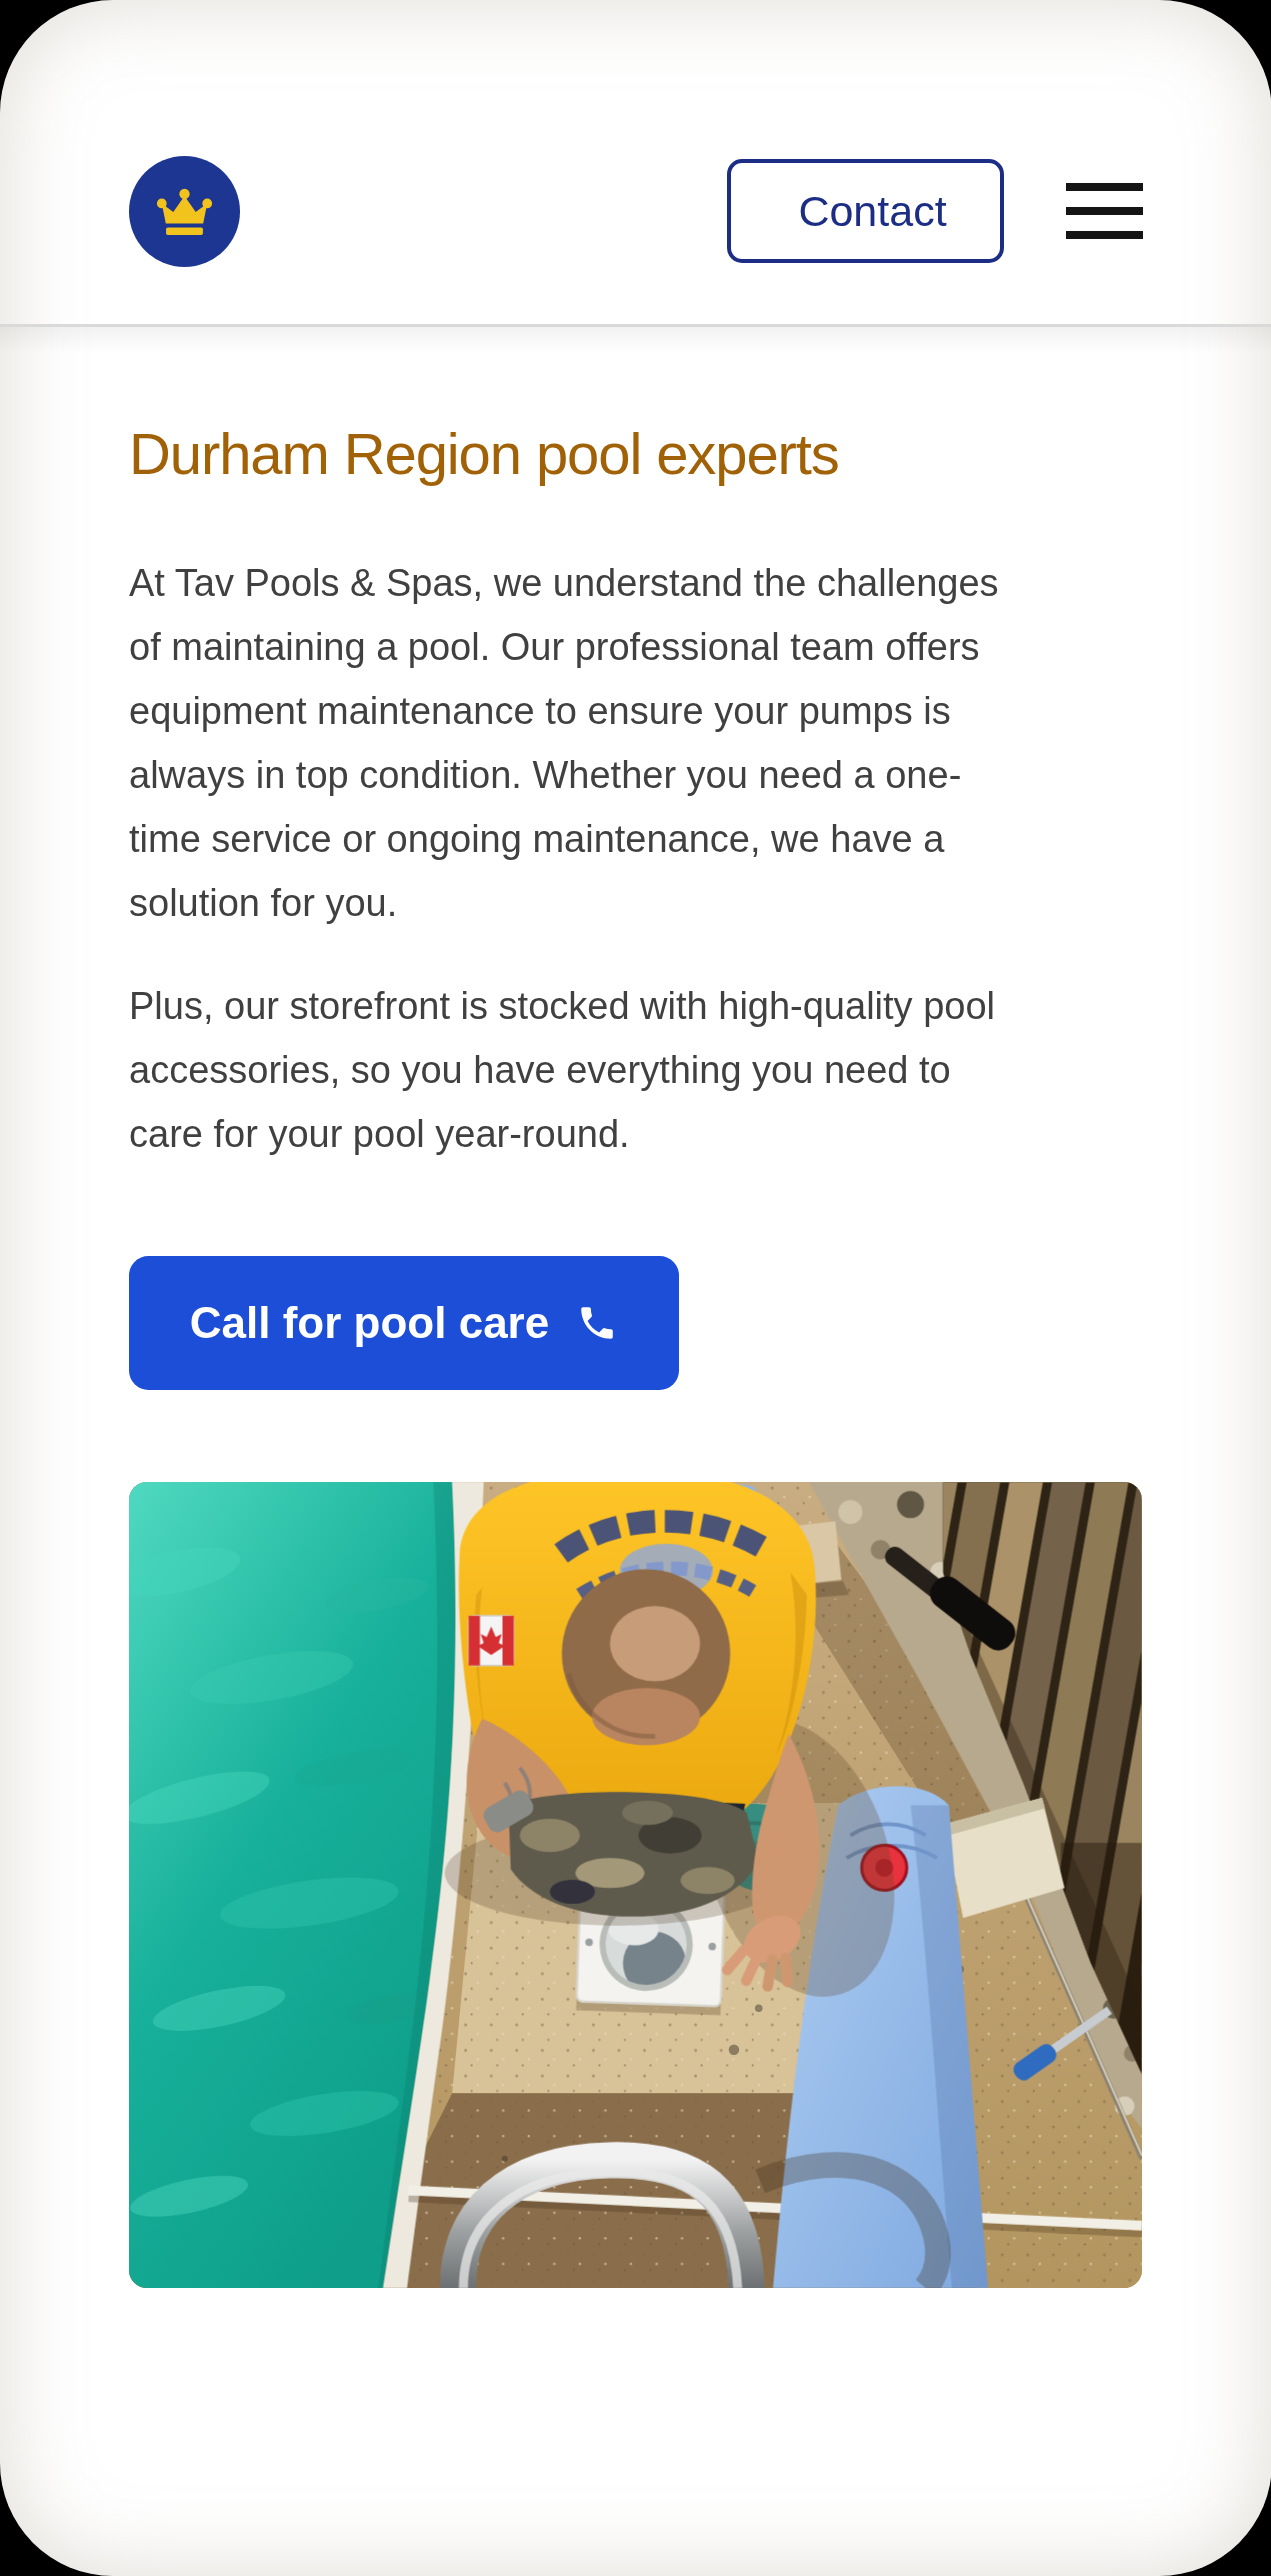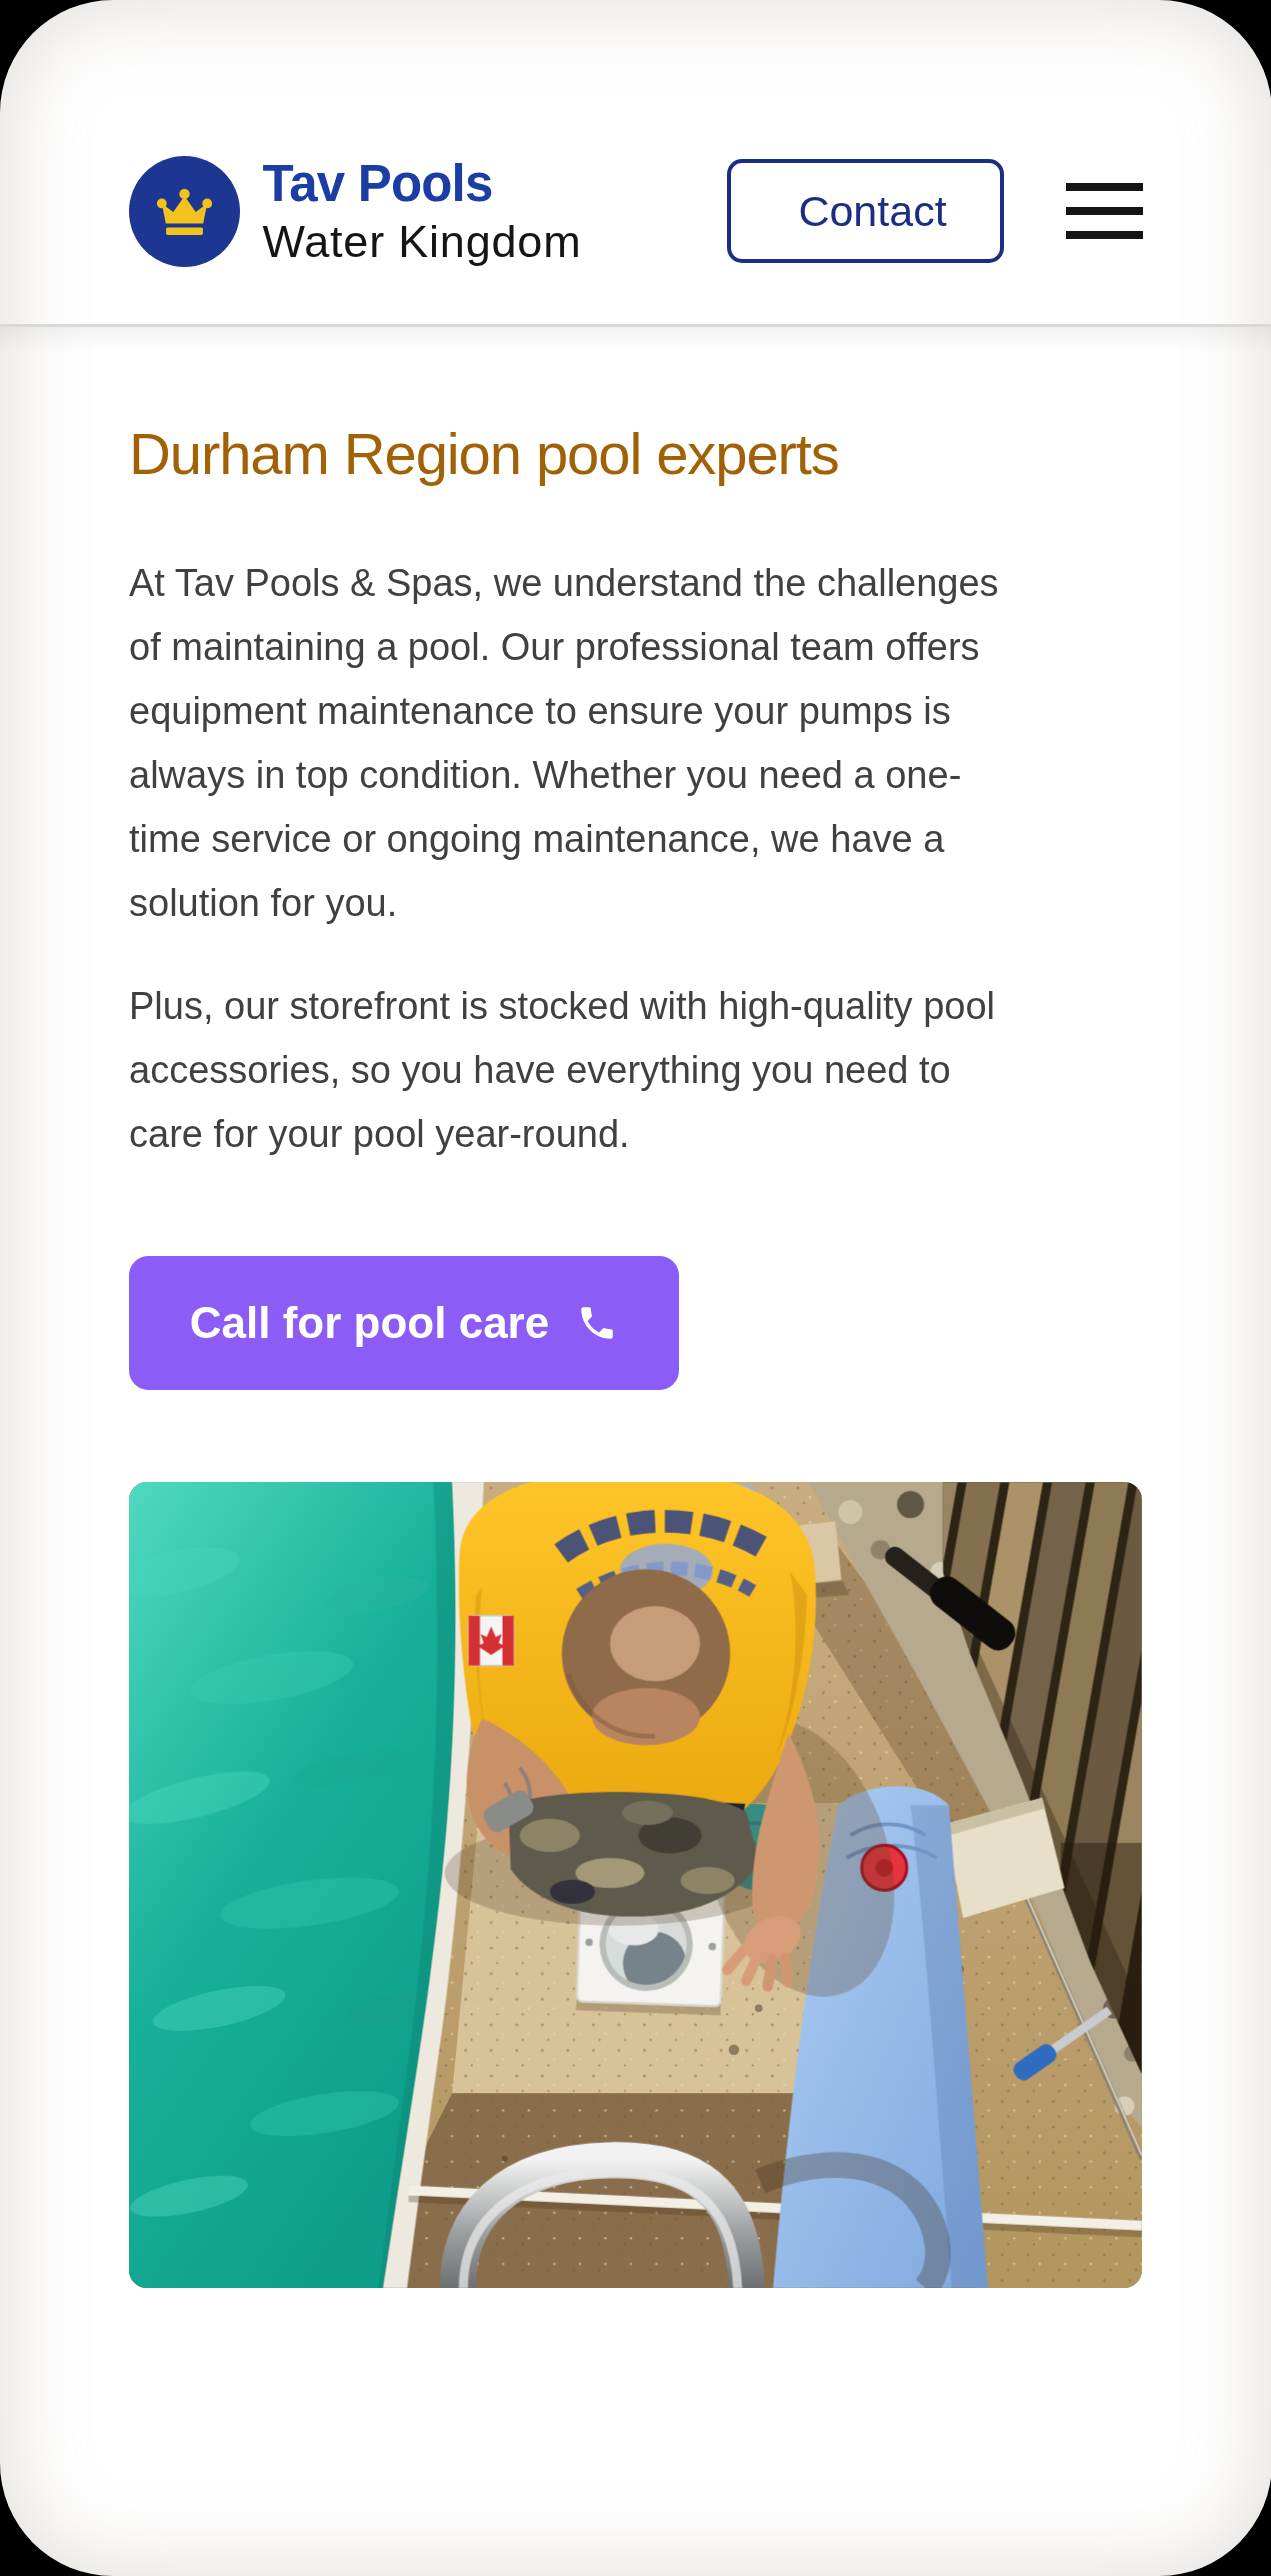--- a/index.html
+++ b/index.html
@@ -23,45 +23,41 @@
   .hamburger{margin-left:62px;width:77px;display:flex;flex-direction:column;gap:16.5px;cursor:pointer;background:none;border:none;padding:0;}
   .hamburger .bar{height:7.5px;width:77px;background:#151515;}
   .divider{height:3px;background:#d9d9d9;}
   .header-shade{height:25.6px;background:linear-gradient(rgba(0,0,0,.05),rgba(0,0,0,0));}
   
   .main{padding:0 129px;}
   h1.hero-title{margin:48px 0 0 0;width:962px;font-size:58px;line-height:105px;font-weight:400;color:#a16207;letter-spacing:-1.1px;}
   .para{margin:45px 0 0 0;font-size:38px;line-height:64px;color:#404040;font-weight:400;}
   .para.second{margin-top:39px;}
   .para .line{white-space:nowrap;}
-  .cta-btn{margin-top:90px;width:550px;height:134px;border:none;border-radius:19.5px;background:#8b5cf6;color:#ffffff;
+  .cta-btn{margin-top:90px;width:550px;height:134px;border:none;border-radius:19.5px;background:#1d4ed8;color:#ffffff;
     font-size:44px;font-weight:600;font-family:inherit;display:flex;align-items:center;justify-content:center;gap:27px;cursor:pointer;}
   .cta-btn svg{width:42px;height:42px;flex:0 0 auto;}
   .photo{margin-top:92px;width:1013px;height:806px;border-radius:18px;overflow:hidden;position:relative;background:#b3955f;}
   .photo svg{display:block;width:100%;height:100%;}
 </style>
 </head>
 <body>
 
 <div class="screen">
 
   <header class="header">
     <a class="logo">
       <span class="logo-circle">
         <svg viewBox="0 0 24 24" aria-hidden="true">
           <path d="M4.1 9.2 L8.1 12.2 L12 6.6 L15.9 12.2 L19.9 9.2 L18.5 16.2 L5.5 16.2 Z" fill="#f2c21d"></path>
           <circle cx="4.1" cy="9.2" r="1.7" fill="#f2c21d"></circle>
           <circle cx="12" cy="5.9" r="1.8" fill="#f2c21d"></circle>
           <circle cx="19.9" cy="9.2" r="1.7" fill="#f2c21d"></circle>
           <rect x="5.6" y="17.6" width="12.8" height="2.6" rx="0.6" fill="#f2c21d"></rect>
         </svg>
-      </span>
-      <span class="logo-text">
-        <span class="brand-name">Tav Pools</span>
-        <span class="brand-sub">Water Kingdom</span>
       </span>
     </a>
     <button class="contact-btn">Contact</button>
     <button class="hamburger" aria-label="menu">
       <span class="bar"></span>
       <span class="bar"></span>
       <span class="bar"></span>
     </button>
   </header>
   <div class="divider"></div>

